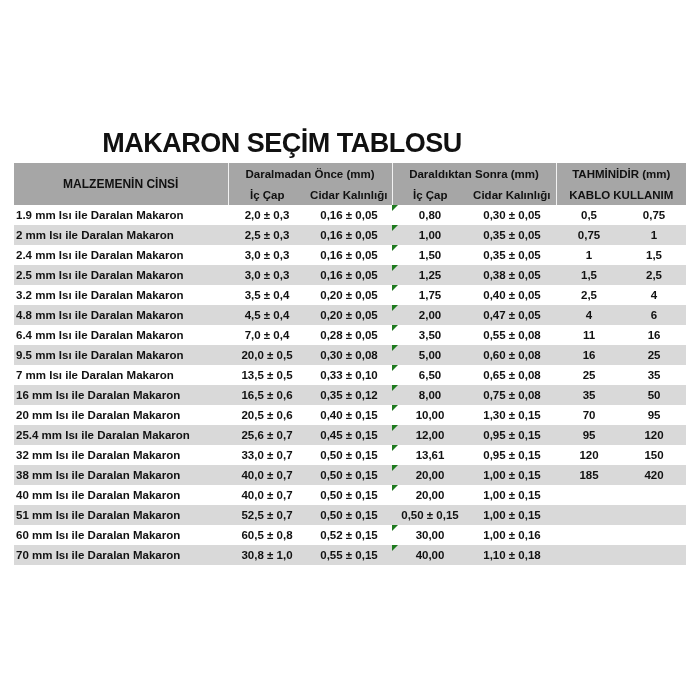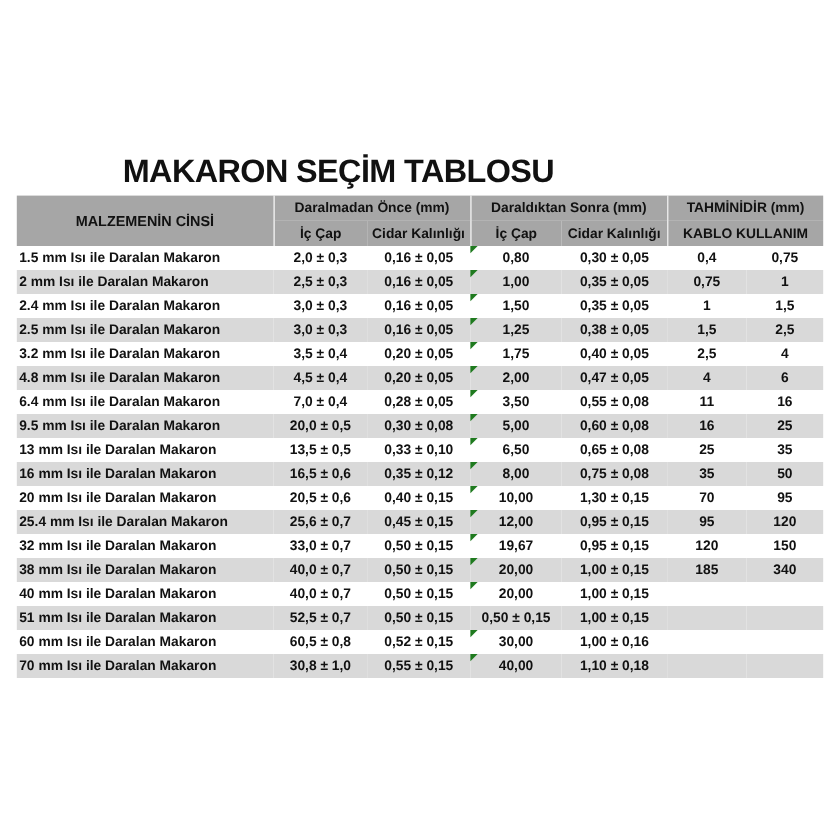--- a/index.html
+++ b/index.html
@@ -101,26 +101,26 @@
     <tr class="hrow2">
       <th>İç Çap</th>
       <th class="gsep">Cidar Kalınlığı</th>
       <th>İç Çap</th>
       <th class="gsep">Cidar Kalınlığı</th>
       <th colspan="2">KABLO KULLANIM</th>
     </tr>
   </thead>
   <tbody>
       <tr>
-    <td class="mat">1.5 mm Isı ile Daralan Makaron</td>
+    <td class="mat">1.9 mm Isı ile Daralan Makaron</td>
     <td>2,0 ± 0,3</td>
     <td>0,16 ± 0,05</td>
     <td class="flagcell"><span class="flag" style="display: block;"></span><span class="val">0,80</span></td>
     <td>0,30 ± 0,05</td>
-    <td>0,4</td>
+    <td>0,5</td>
     <td>0,75</td>
   </tr>
       <tr>
     <td class="mat">2 mm Isı ile Daralan Makaron</td>
     <td>2,5 ± 0,3</td>
     <td>0,16 ± 0,05</td>
     <td class="flagcell"><span class="flag" style="display: block;"></span><span class="val">1,00</span></td>
     <td>0,35 ± 0,05</td>
     <td>0,75</td>
     <td>1</td>
@@ -173,21 +173,21 @@
       <tr>
     <td class="mat">9.5 mm Isı ile Daralan Makaron</td>
     <td>20,0 ± 0,5</td>
     <td>0,30 ± 0,08</td>
     <td class="flagcell"><span class="flag" style="display: block;"></span><span class="val">5,00</span></td>
     <td>0,60 ± 0,08</td>
     <td>16</td>
     <td>25</td>
   </tr>
       <tr>
-    <td class="mat">13 mm Isı ile Daralan Makaron</td>
+    <td class="mat">7 mm Isı ile Daralan Makaron</td>
     <td>13,5 ± 0,5</td>
     <td>0,33 ± 0,10</td>
     <td class="flagcell"><span class="flag" style="display: block;"></span><span class="val">6,50</span></td>
     <td>0,65 ± 0,08</td>
     <td>25</td>
     <td>35</td>
   </tr>
       <tr>
     <td class="mat">16 mm Isı ile Daralan Makaron</td>
     <td>16,5 ± 0,6</td>
@@ -212,33 +212,33 @@
     <td>0,45 ± 0,15</td>
     <td class="flagcell"><span class="flag" style="display: block;"></span><span class="val">12,00</span></td>
     <td>0,95 ± 0,15</td>
     <td>95</td>
     <td>120</td>
   </tr>
       <tr>
     <td class="mat">32 mm Isı ile Daralan Makaron</td>
     <td>33,0 ± 0,7</td>
     <td>0,50 ± 0,15</td>
-    <td class="flagcell"><span class="flag" style="display: block;"></span><span class="val">19,67</span></td>
+    <td class="flagcell"><span class="flag" style="display: block;"></span><span class="val">13,61</span></td>
     <td>0,95 ± 0,15</td>
     <td>120</td>
     <td>150</td>
   </tr>
       <tr>
     <td class="mat">38 mm Isı ile Daralan Makaron</td>
     <td>40,0 ± 0,7</td>
     <td>0,50 ± 0,15</td>
     <td class="flagcell"><span class="flag" style="display: block;"></span><span class="val">20,00</span></td>
     <td>1,00 ± 0,15</td>
     <td>185</td>
-    <td>340</td>
+    <td>420</td>
   </tr>
       <tr>
     <td class="mat">40 mm Isı ile Daralan Makaron</td>
     <td>40,0 ± 0,7</td>
     <td>0,50 ± 0,15</td>
     <td class="flagcell"><span class="flag" style="display: block;"></span><span class="val">20,00</span></td>
     <td>1,00 ± 0,15</td>
     <td></td>
     <td></td>
   </tr>

